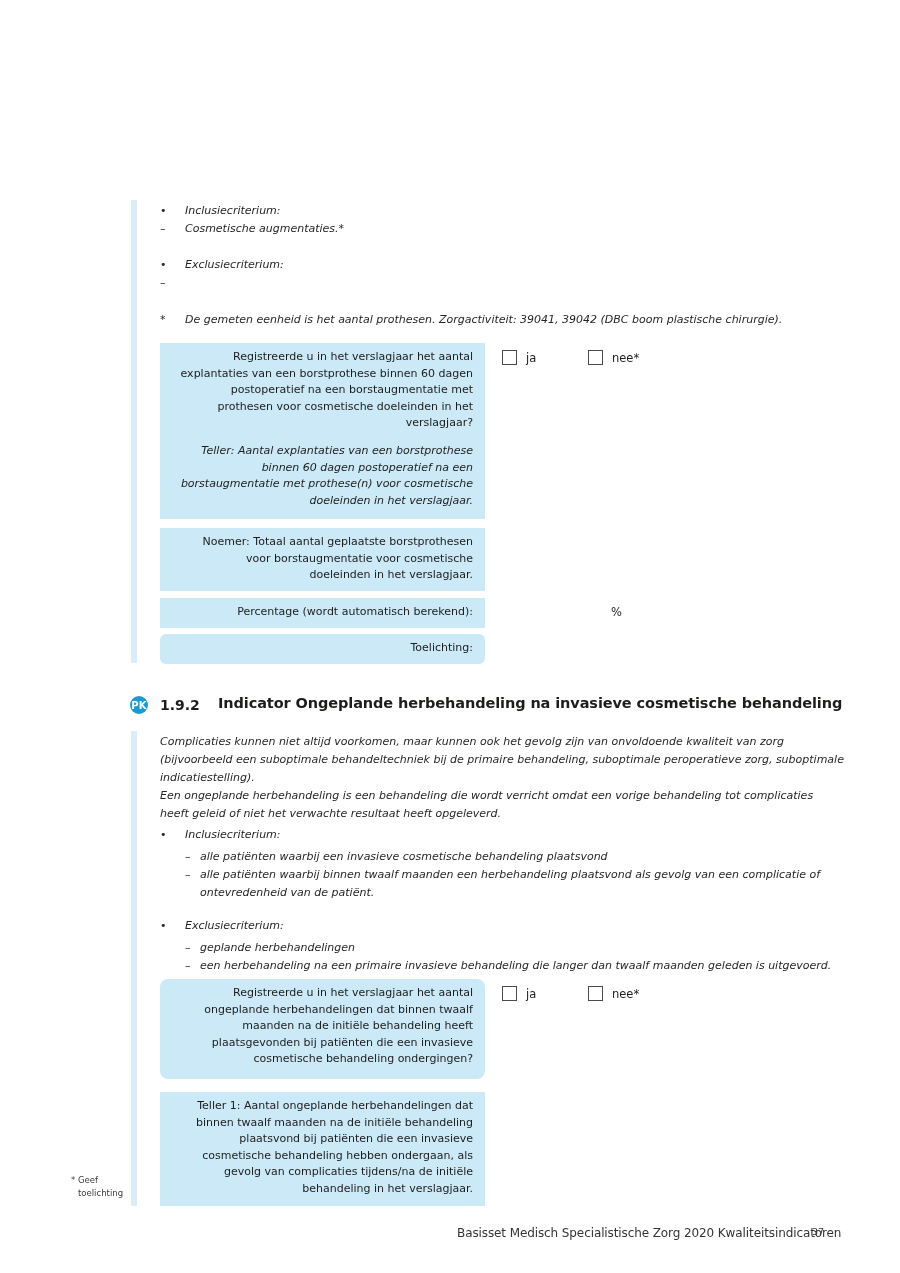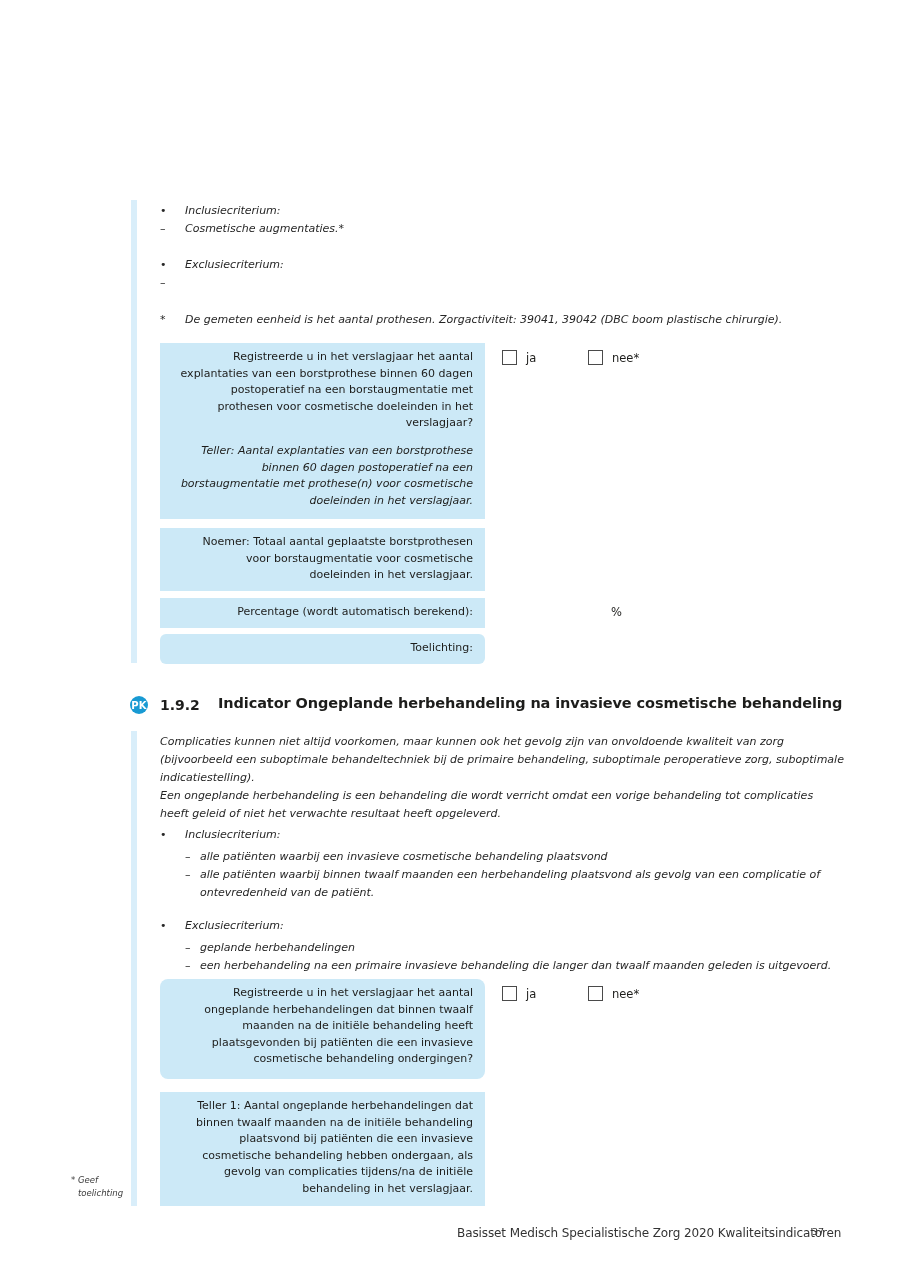--- a/index.html
+++ b/index.html
@@ -42,21 +42,21 @@
     border-radius:50%; background:#189ad3; color:#ffffff; font-size:10px; font-weight:bold;
     display:flex; align-items:center; justify-content:center; letter-spacing:0.2px; }
   .h-num { position:absolute; left:160px; top:697px; font-size:14px; font-weight:bold; color:#1d1d1b; }
   .h-title { position:absolute; left:218px; top:695px; width:660px; font-size:14.5px;
     font-weight:bold; color:#1d1d1b; letter-spacing:-0.1px; }
 
   .intro { position:absolute; left:160px; top:733px; width:685px; font-style:italic;
     font-size:11px; line-height:18px; color:#262626; }
 
   
-  .margin-note { position:absolute; left:71px; top:1174px; font-style:italic;
+  .margin-note { position:absolute; left:71px; top:1174px; 
     font-size:8.5px; line-height:13px; color:#3a3a3a; }
   .margin-note .mn2 { padding-left:7px; }
   .footer-text { position:absolute; left:457px; top:1226px; font-size:12px;
     color:#333333; letter-spacing:-0.1px; }
   .footer-page { position:absolute; left:812px; top:1226px; font-size:9.5px; color:#333333; }
 </style>
 </head>
 <body>
 
 <div class="page">

